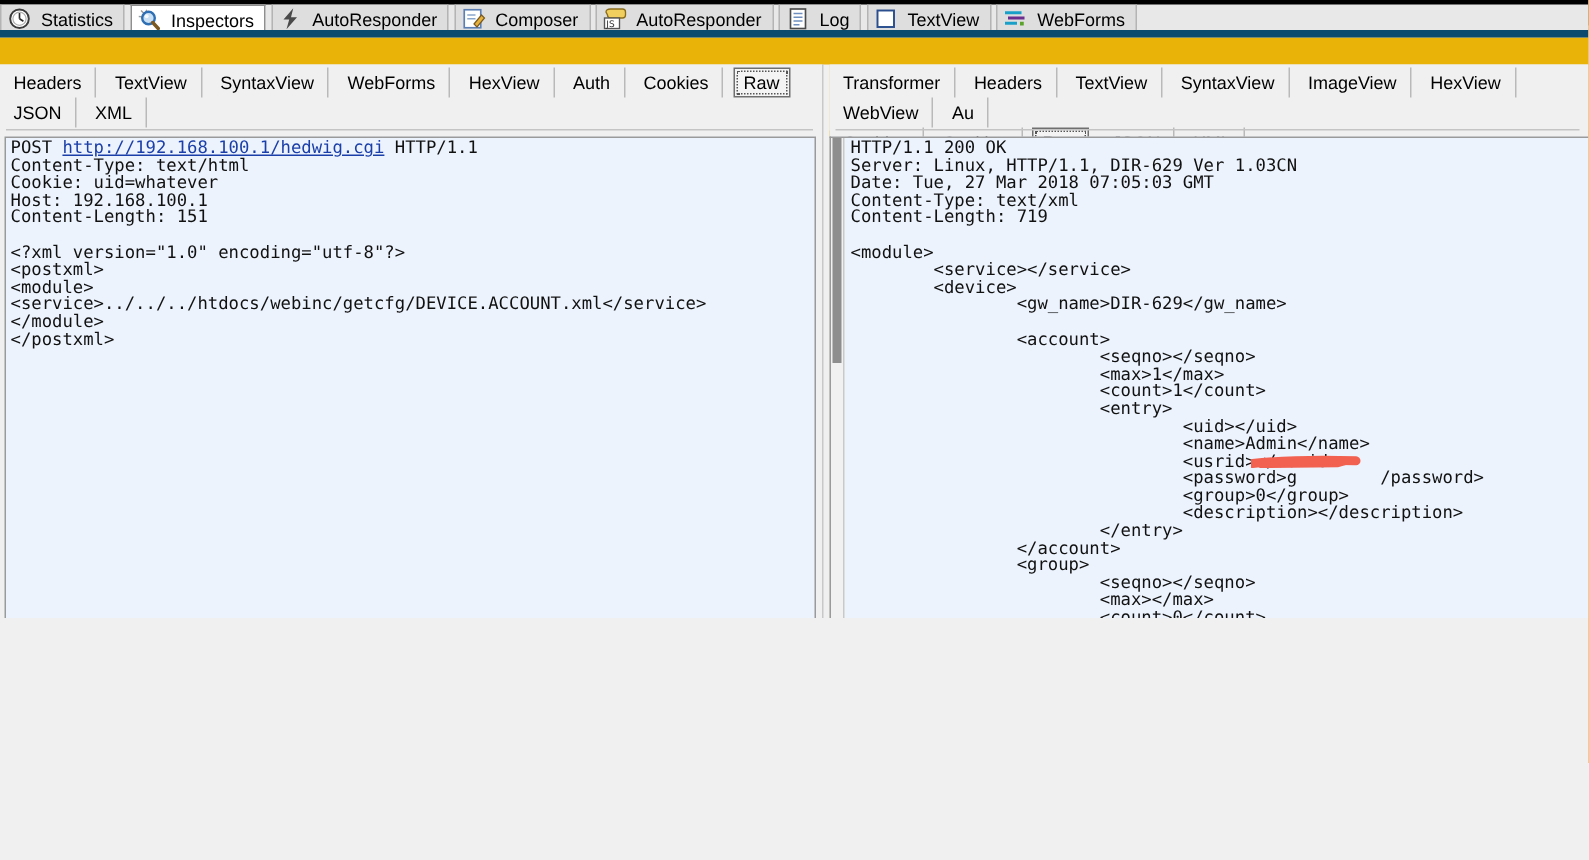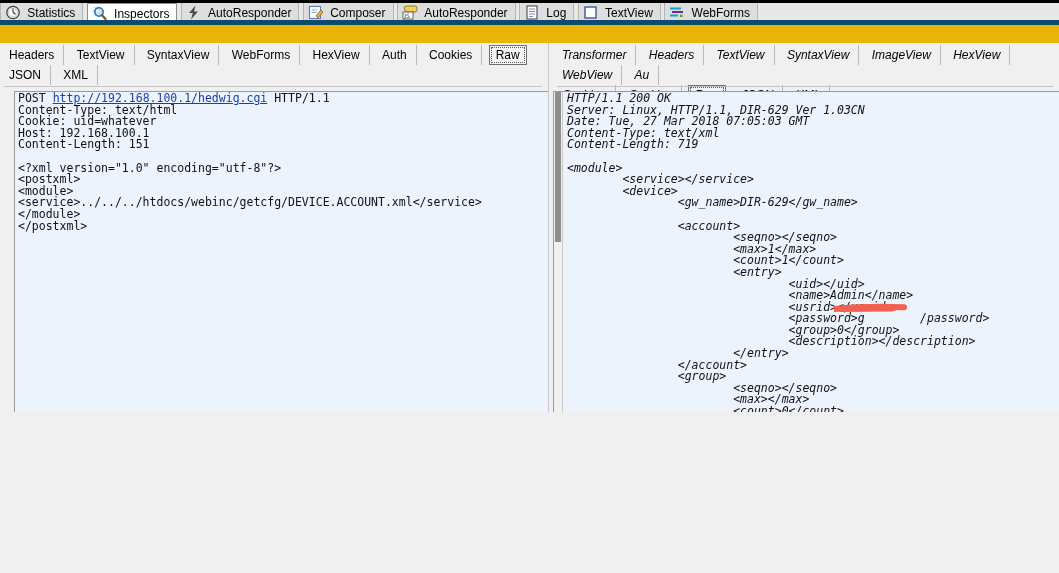--- a/index.html
+++ b/index.html
@@ -54,21 +54,21 @@
     border-top:1px solid #8f8f8f;
     height:22px;line-height:21px;
     z-index:3;
   }
   .mtab .ic{display:inline-block;width:16px;height:15px;vertical-align:-3px;margin-right:3px;position:relative;}
   .mtab .lbl{display:inline-block;vertical-align:top;}
 
   
   .pane{position:absolute;top:43px;height:530px;background:#f0f0f0;box-sizing:border-box;}
   .pane-left{left:0;width:548px;}
-  .pane-right{left:553px;width:506px;font-style:italic;}
+  .pane-right{left:553px;width:506px;}
 
   .splitter{
     position:absolute;left:548px;top:43px;width:5px;height:530px;
     background:#f0f0f0;
   }
   .splitter::before{
     content:"";position:absolute;left:0px;top:0;width:1px;height:100%;background:#c8c8c8;
   }
 
   .subtabs{
@@ -103,21 +103,21 @@
   }
 
   
   .viewer{
     position:absolute;
     background:#ecf3fd;
     border:1px solid #9a9a9a;
     box-sizing:border-box;
     overflow:hidden;
   }
-  .pane-left .viewer{left:14px;top:48px;width:541px;height:478px;}
+  .pane-left .viewer{left:3px;top:48px;width:541px;height:478px;}
   .pane-right .viewer{left:0px;top:48px;width:506px;height:525px;border-right:none;border-bottom:none;}
 
   .vscroll{
     position:absolute;left:0;top:0;width:9px;height:100%;
     background:#f1f1f1;border-right:1px solid #c9c9c9;box-sizing:border-box;
   }
   .vscroll .thumb{
     position:absolute;left:1px;top:0px;width:6px;height:150px;background:#8e8e8e;
   }
 

